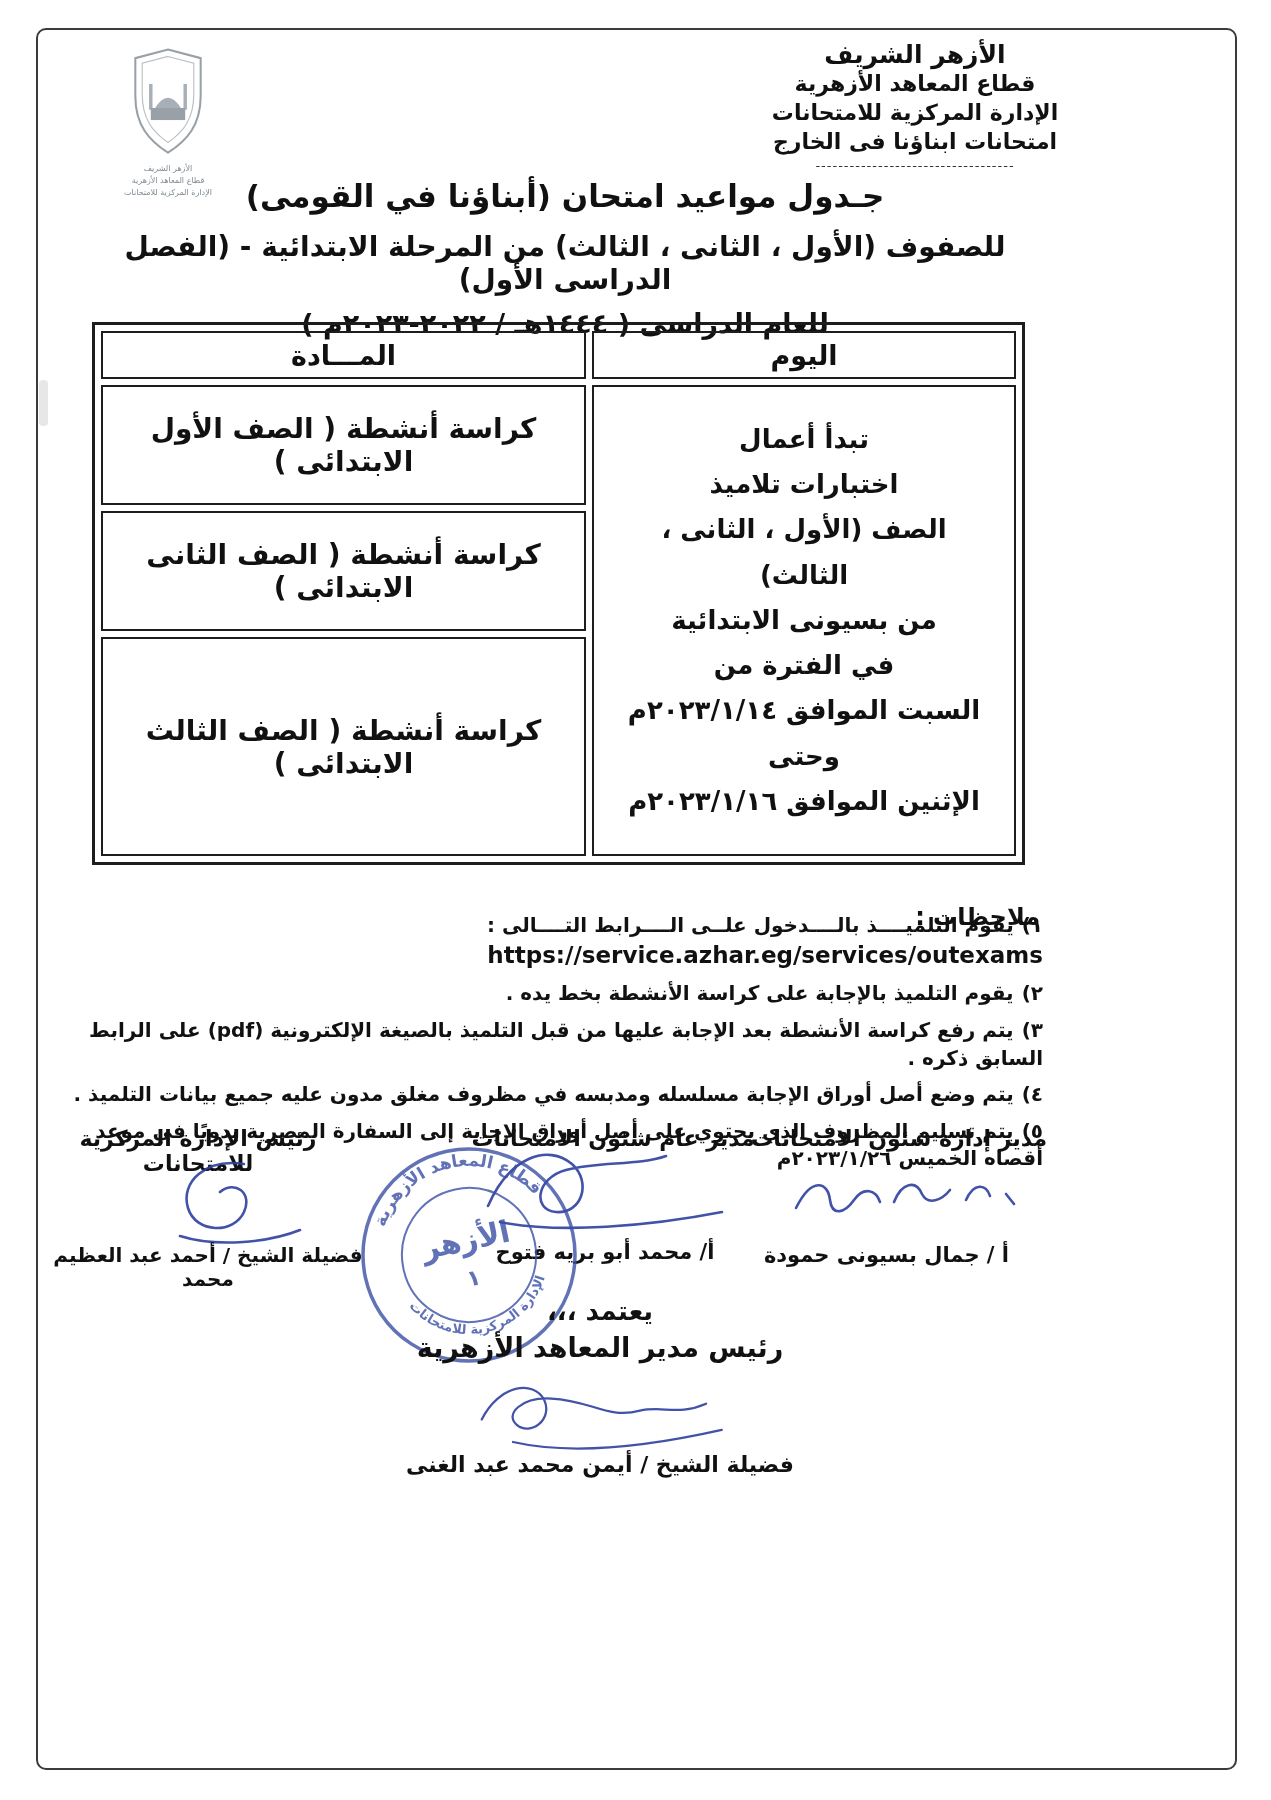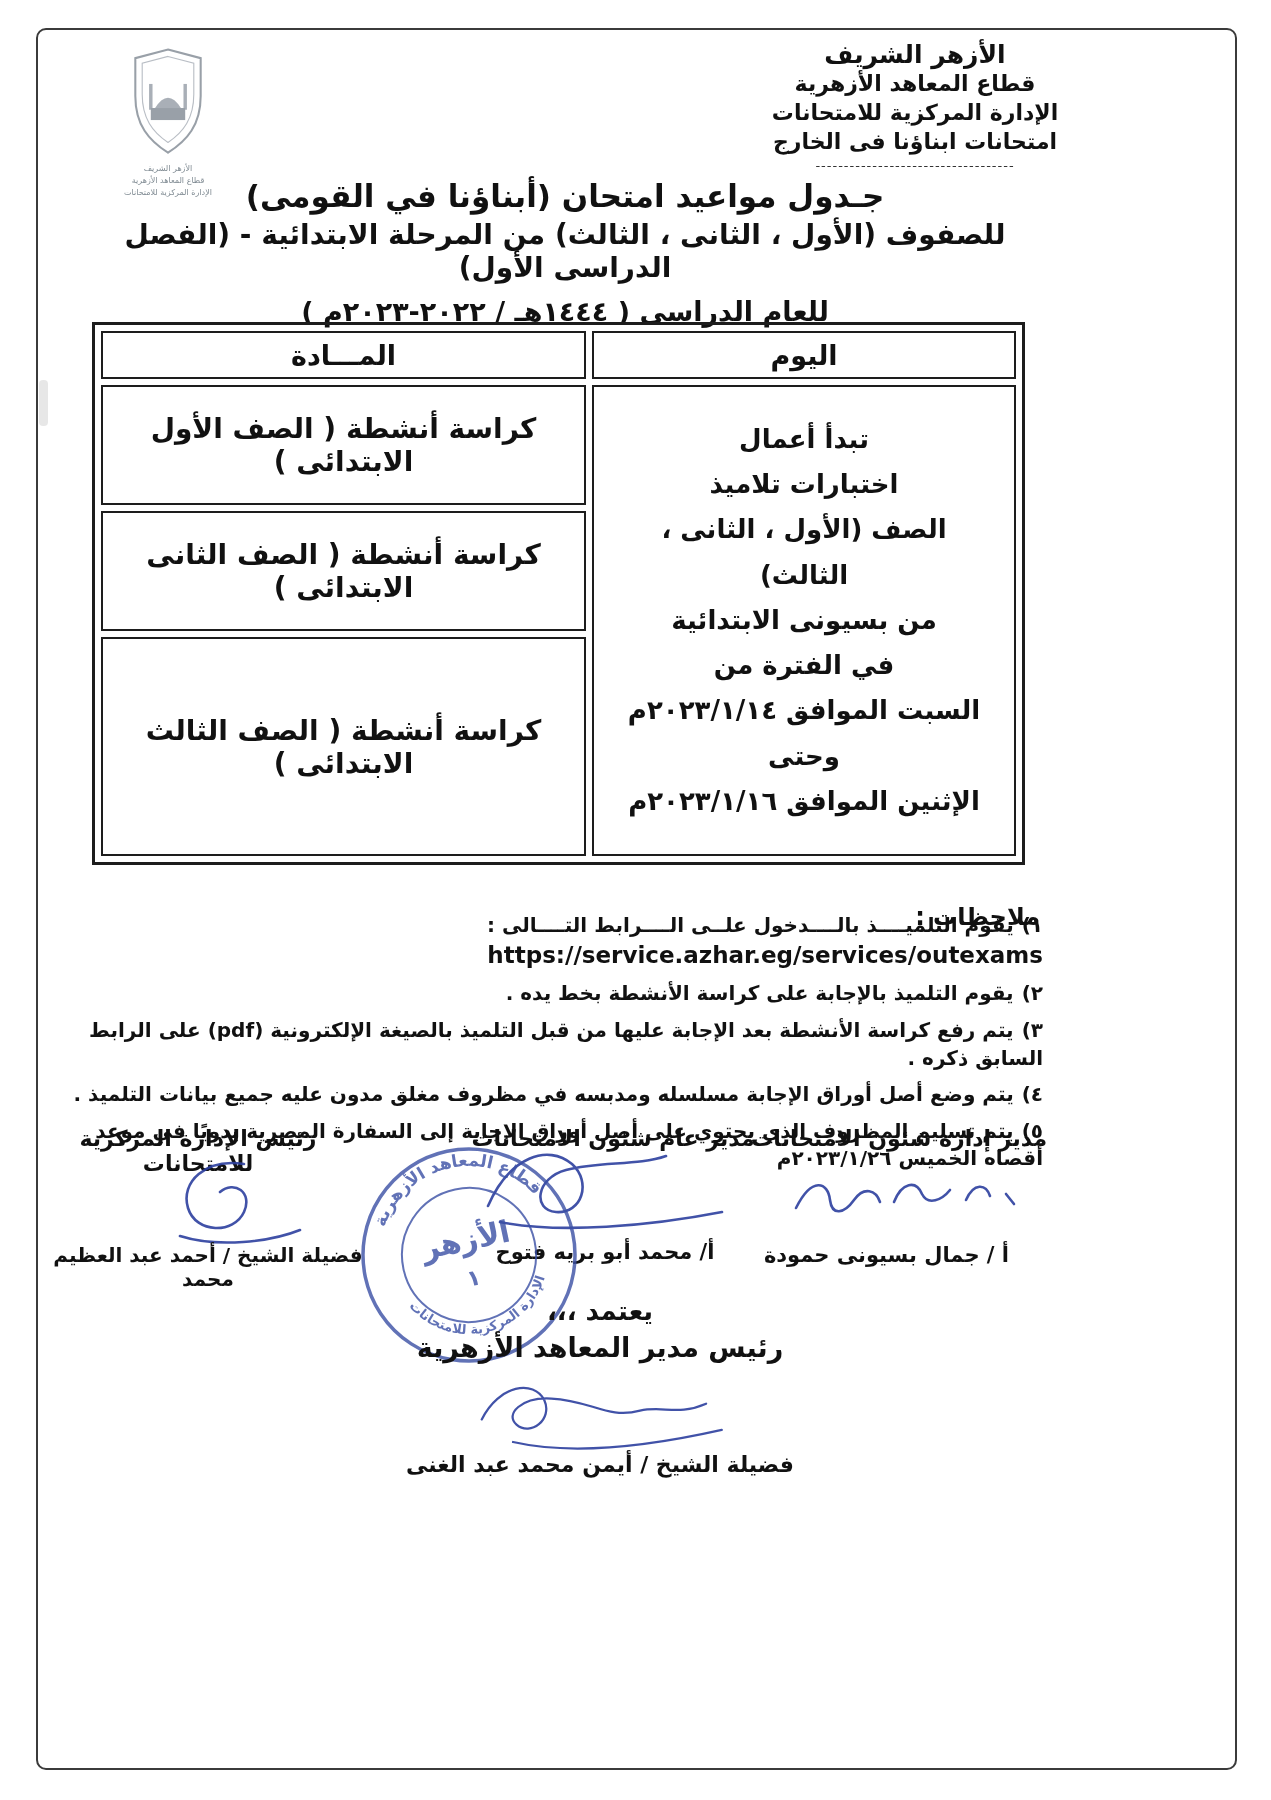--- a/index.html
+++ b/index.html
@@ -16,21 +16,21 @@
     position:absolute;left:770px;top:40px;width:290px;text-align:center;direction:rtl;
   }
   .org-line1{font-size:25px;font-weight:bold;}
   .org-line{font-size:22px;font-weight:bold;line-height:1.32;}
   .org-divider{font-size:13px;letter-spacing:1px;color:#333;margin-top:2px;white-space:nowrap;overflow:hidden;}
   .logo-wrap{position:absolute;left:120px;top:46px;width:96px;text-align:center;}
   .logo-caption{font-size:8px;color:#7f8a92;line-height:1.25;margin-top:2px;}
   
   .title-block{position:absolute;left:90px;top:178px;width:950px;text-align:center;direction:rtl;}
   .title-1{font-size:31px;font-weight:bold;}
-  .title-2{font-size:28px;font-weight:bold;margin-top:4px;}
+  .title-2{font-size:28px;font-weight:bold;margin-top:16px;}
   .title-3{font-size:27px;font-weight:bold;margin-top:12px;}
   
   .exam-table{
     position:absolute;left:92px;top:322px;width:933px;height:543px;
     border:3px solid #1d1d1d;box-sizing:border-box;padding:6px;
     display:grid;grid-template-columns:424px 1fr;grid-template-rows:48px 120px 120px 1fr;
     gap:6px;direction:rtl;
   }
   .cell{
     border:2px solid #1d1d1d;display:flex;align-items:center;justify-content:center;

